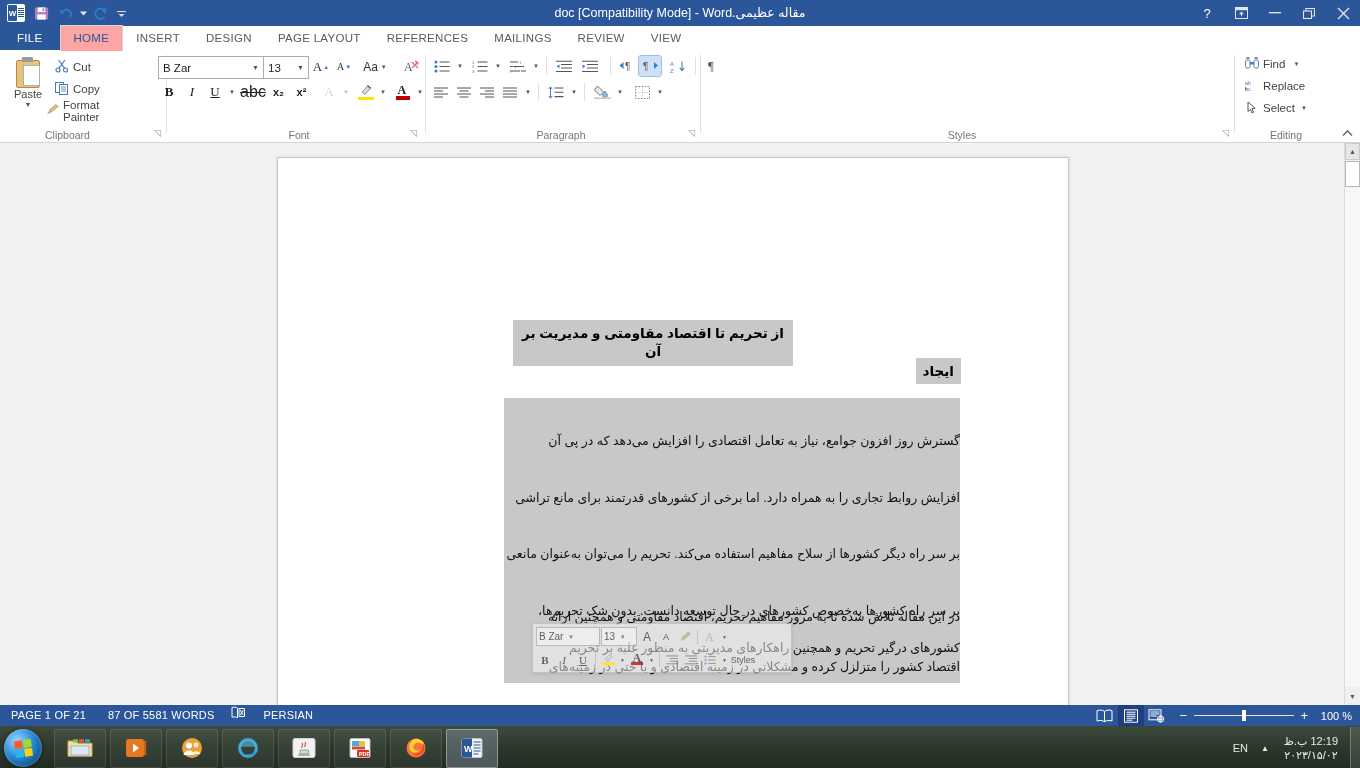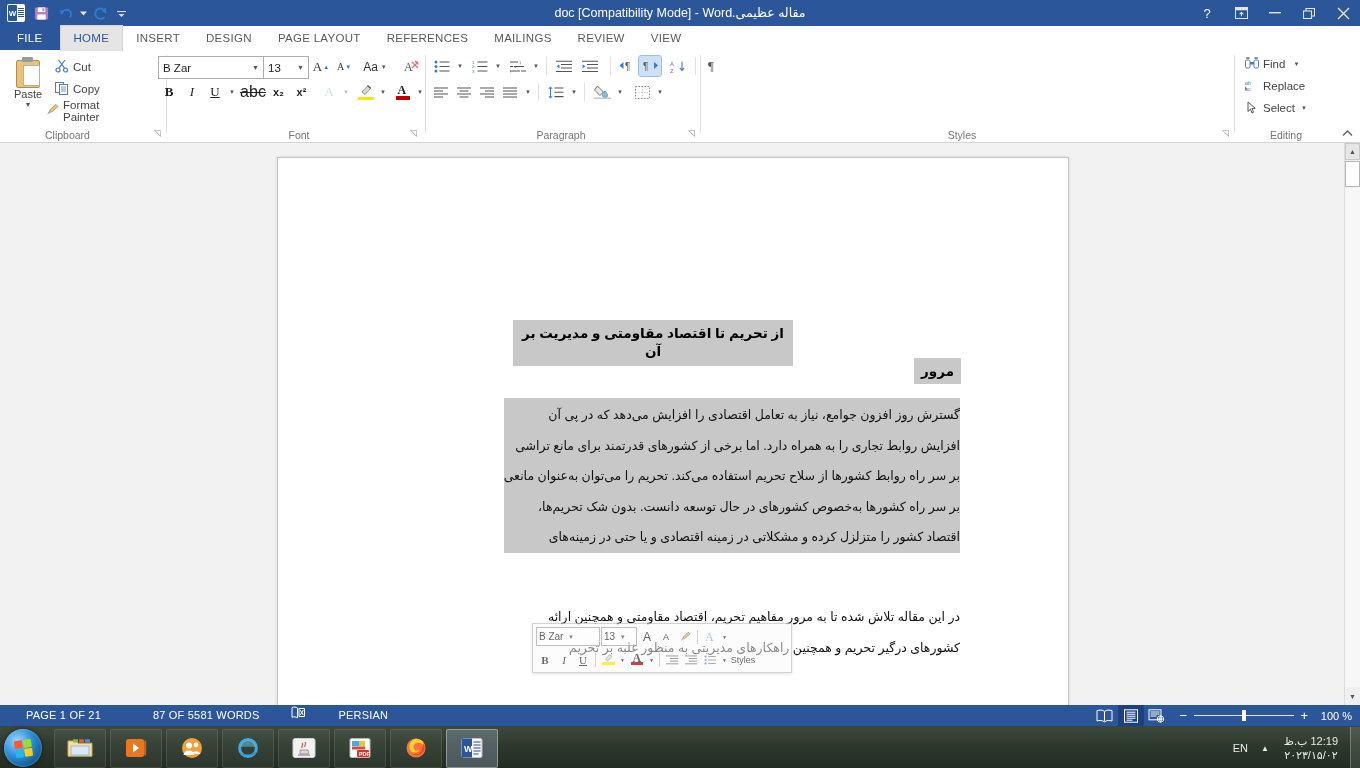--- a/index.html
+++ b/index.html
@@ -22,21 +22,21 @@
   .wordlogo .wl-right i{display:block;height:1px;background:#2b579a;margin:1px 0;}
   .title-text{position:absolute;left:0;right:0;top:0;height:26px;line-height:26px;text-align:center;color:#fff;font-size:12.5px;pointer-events:none;direction:rtl;}
   .win-ctl{position:absolute;right:0;top:0;height:26px;display:flex;align-items:center;}
   .win-btn{width:34px;height:26px;display:flex;align-items:center;justify-content:center;color:#fff;cursor:pointer;font-size:13px;}
 
   
   .tabrow{position:absolute;left:0;top:26px;width:1360px;height:24px;background:#fff;border-bottom:1px solid #d4d4d4;}
   .tabs{display:flex;height:24px;align-items:stretch;}
   .tab{padding:0 13px;height:24px;line-height:24px;font-size:11.5px;color:#5a5a5a;cursor:pointer;letter-spacing:.3px;text-transform:uppercase;white-space:nowrap;}
   .tab.file{background:#2b579a;color:#fff;padding:0 17px;}
-  .tab.active{color:#2b579a;background:#e5e5e5;border-left:1px solid #d4d4d4;border-right:1px solid #d4d4d4;border-top:1px solid #d4d4d4;height:25px;position:relative;z-index:3;margin-top:-1px;}
+  .tab.active{color:#2b579a;background:#fca5a5;border-left:1px solid #d4d4d4;border-right:1px solid #d4d4d4;border-top:1px solid #d4d4d4;height:25px;position:relative;z-index:3;margin-top:-1px;}
   .user-area{position:absolute;right:6px;top:26px;height:24px;display:flex;align-items:center;gap:5px;color:#666;font-size:11.5px;}
   .user-name{direction:rtl;cursor:pointer;}
   .avatar-ic{width:15px;height:15px;border-radius:2px;background:#b9b9b9;position:relative;overflow:hidden;}
   .avatar-ic::before{content:"";position:absolute;left:4.5px;top:2px;width:6px;height:6px;border-radius:50%;background:#fff;}
   .avatar-ic::after{content:"";position:absolute;left:2px;top:9px;width:11px;height:8px;border-radius:5px 5px 0 0;background:#fff;}
 
   
   .ribbon{position:absolute;left:0;top:50px;width:1360px;height:92px;background:#fff;border-bottom:1px solid #d4d4d4;}
   .grp{position:absolute;top:0;height:92px;}
   .grp-label{position:absolute;bottom:1px;left:0;right:0;text-align:center;font-size:10.5px;color:#767676;}
@@ -68,21 +68,21 @@
   
   .docarea{position:absolute;left:0;top:143px;width:1345px;height:562px;background:#f2f2f2;overflow:hidden;}
   .page{position:absolute;left:277px;top:14px;width:790px;height:620px;background:#fff;border:1px solid #c6c6c6;box-shadow:0 0 3px rgba(0,0,0,.13);}
   .doc-title{position:absolute;left:235px;top:162px;width:272px;background:#c8c8c8;color:#000;
     font-size:13.5px;font-weight:bold;text-align:center;padding:5px 4px;line-height:1.35;direction:rtl;}
   .sec-head{position:absolute;right:107px;top:200px;background:#c8c8c8;color:#000;
     font-size:13.5px;font-weight:bold;padding:5px 7px;direction:rtl;}
   .para1{position:absolute;right:108px;top:240px;width:456px;background:#c8c8c8;
     font-size:12.5px;line-height:30.6px;text-align:justify;direction:rtl;color:#111;padding:2px 0 0 0;}
   .para1 .ln{display:block;white-space:nowrap;}
-  .para1 .lnj{display:flex;justify-content:space-between;}
+  .para1 .lnj{display:flex;justify-content:space-between;margin-top:26px;}
   .para2{position:absolute;right:108px;top:444px;width:455px;font-size:12.5px;line-height:30.6px;
     text-align:justify;direction:rtl;color:#111;}
   .para2 .lnj{display:flex;justify-content:space-between;}
   .para2 .ln{display:block;}
 
   
   .minitb{position:absolute;left:532px;top:480px;width:258px;height:48px;background:rgba(249,249,249,.50);
     border:1px solid rgba(160,160,160,.45);box-shadow:0 1px 3px rgba(0,0,0,.12);}
   .mt-row{position:absolute;left:0;width:258px;height:23px;display:flex;align-items:center;gap:1px;padding-left:3px;}
   .mt-r1{top:1px;} .mt-r2{top:24px;}
@@ -97,21 +97,21 @@
   .vscroll{position:absolute;right:0;top:143px;width:15px;height:562px;background:#f0f0f0;border-left:1px solid #dcdcdc;}
   .vs-btn{width:15px;height:17px;display:flex;align-items:center;justify-content:center;font-size:7px;color:#555;cursor:pointer;background:#f0f0f0;}
   .vs-top{position:absolute;top:0;left:0;border:1px solid #c9c9c9;box-sizing:border-box;background:#e6e6e6;}
   .vs-bot{position:absolute;bottom:0;left:0;}
   .vs-thumb{position:absolute;top:18px;left:0;width:15px;height:26px;background:#fff;border:1px solid #b8b8b8;box-sizing:border-box;cursor:pointer;}
   .vs-track{position:absolute;top:45px;left:0;width:15px;bottom:18px;background:#f7f7f7;}
 
   
   .status{position:absolute;left:0;top:705px;width:1360px;height:21px;background:#2b579a;color:#fff;font-size:11px;
     display:flex;align-items:center;}
-  .st-item{padding:0 26px;height:21px;line-height:21px;cursor:pointer;white-space:nowrap;letter-spacing:.2px;}
+  .st-item{padding:0 11px;height:21px;line-height:21px;cursor:pointer;white-space:nowrap;letter-spacing:.2px;}
   .st-right{margin-left:auto;display:flex;align-items:center;height:21px;}
   .vbtn{width:26px;height:21px;display:flex;align-items:center;justify-content:center;cursor:pointer;}
   .vbtn.on{background:#1f4080;}
   .zoom-ctl{display:flex;align-items:center;gap:5px;padding:0 8px;}
   .zsign{cursor:pointer;font-size:13px;width:11px;text-align:center;}
   .ztrack{width:100px;height:1px;background:#dbe3ef;position:relative;}
   .zthumb{position:absolute;left:48px;top:-5px;width:4px;height:11px;background:#fff;cursor:pointer;}
   .zlabel{padding-right:8px;padding-left:3px;cursor:pointer;white-space:nowrap;}
 
   
@@ -540,26 +540,26 @@
           </svg>
       </div>
     </div>
   </div>
 
   <div class="docarea">
     <div class="page">
 
       <div class="doc-title">از تحریم تا اقتصاد مقاومتی و مدیریت بر آن</div>
 
-      <div class="sec-head">مرور</div>
+      <div class="sec-head">ایجاد</div>
 
       <div class="para1">
         <span class="ln lnj">گسترش روز افزون جوامع، نیاز به تعامل اقتصادی را افزایش می‌دهد که در پی آن</span>
         <span class="ln lnj">افزایش روابط تجاری را به همراه دارد. اما برخی از کشورهای قدرتمند برای مانع تراشی</span>
-        <span class="ln lnj">بر سر راه روابط کشورها از سلاح تحریم استفاده می‌کند. تحریم را می‌توان به‌عنوان مانعی</span>
+        <span class="ln lnj">بر سر راه دیگر کشورها از سلاح مفاهیم استفاده می‌کند. تحریم را می‌توان به‌عنوان مانعی</span>
         <span class="ln lnj">بر سر راه کشورها به‌خصوص کشورهای در حال توسعه دانست. بدون شک تحریم‌ها،</span>
         <span class="ln lnj">اقتصاد کشور را متزلزل کرده و مشکلاتی در زمینه اقتصادی و یا حتی در زمینه‌های</span>
       </div>
 
       <div class="para2">
         <span class="ln lnj">در این مقاله تلاش شده تا به مرور مفاهیم تحریم، اقتصاد مقاومتی و همچنین ارائه</span>
         <span class="ln lnj">کشورهای درگیر تحریم و همچنین راهکارهای مدیریتی به منظور غلبه بر تحریم</span>
       </div>
     </div>
 

